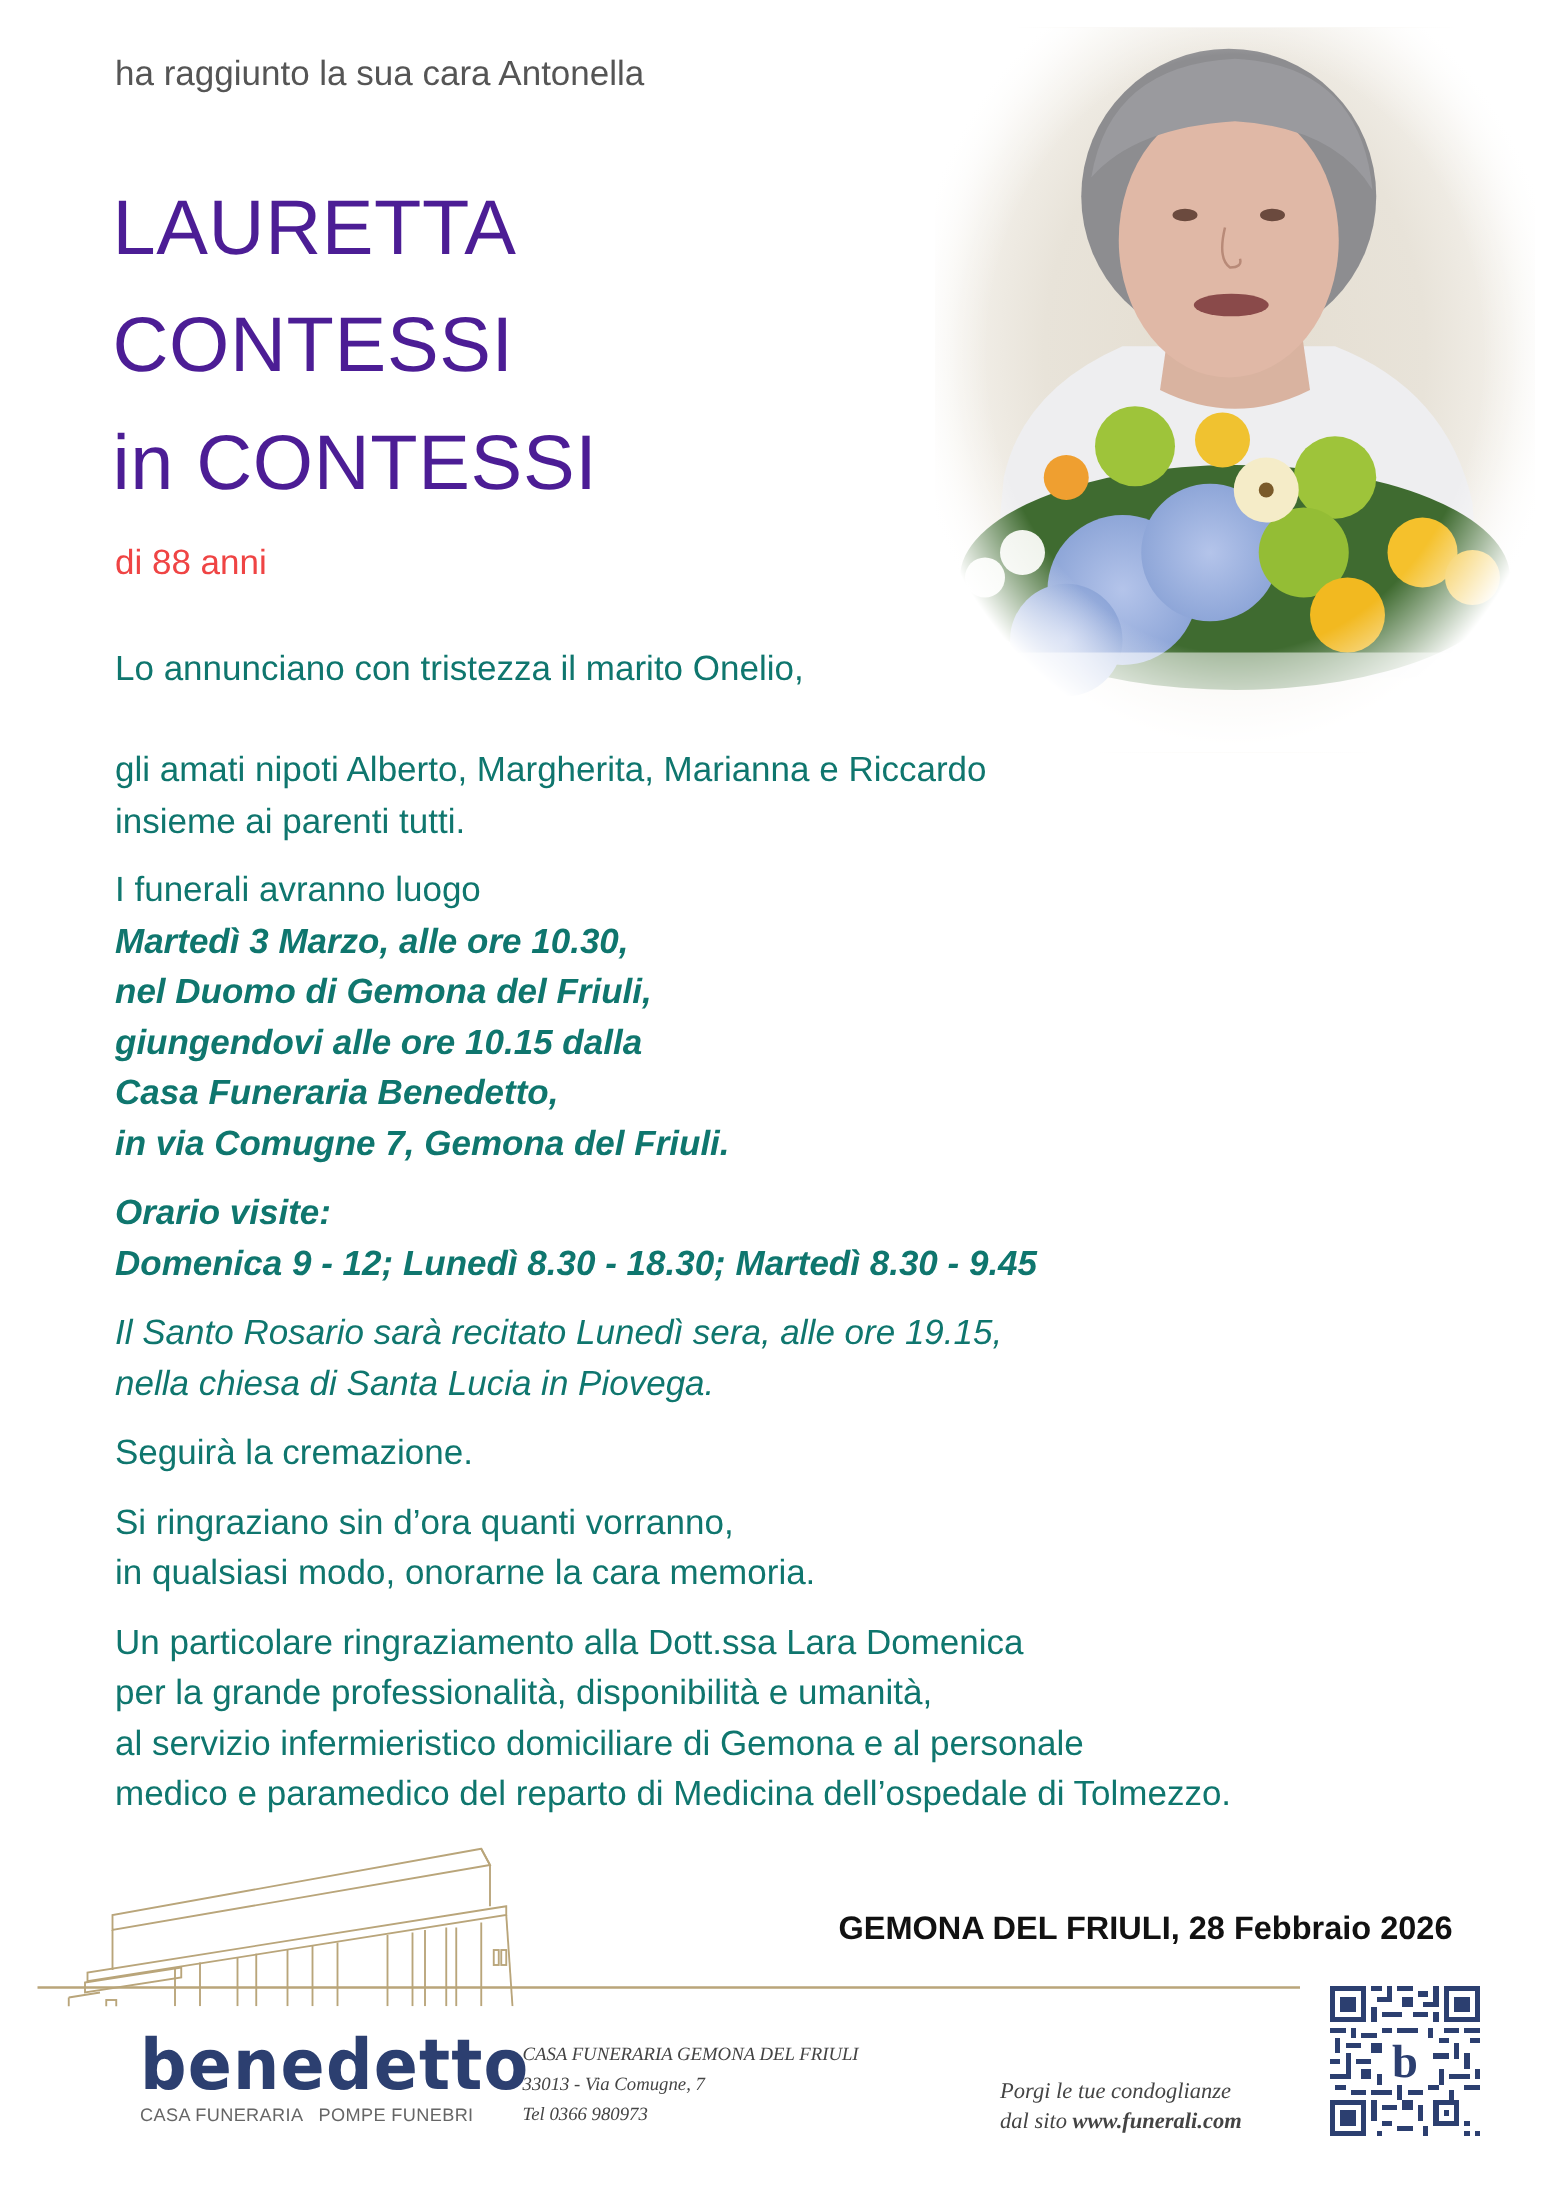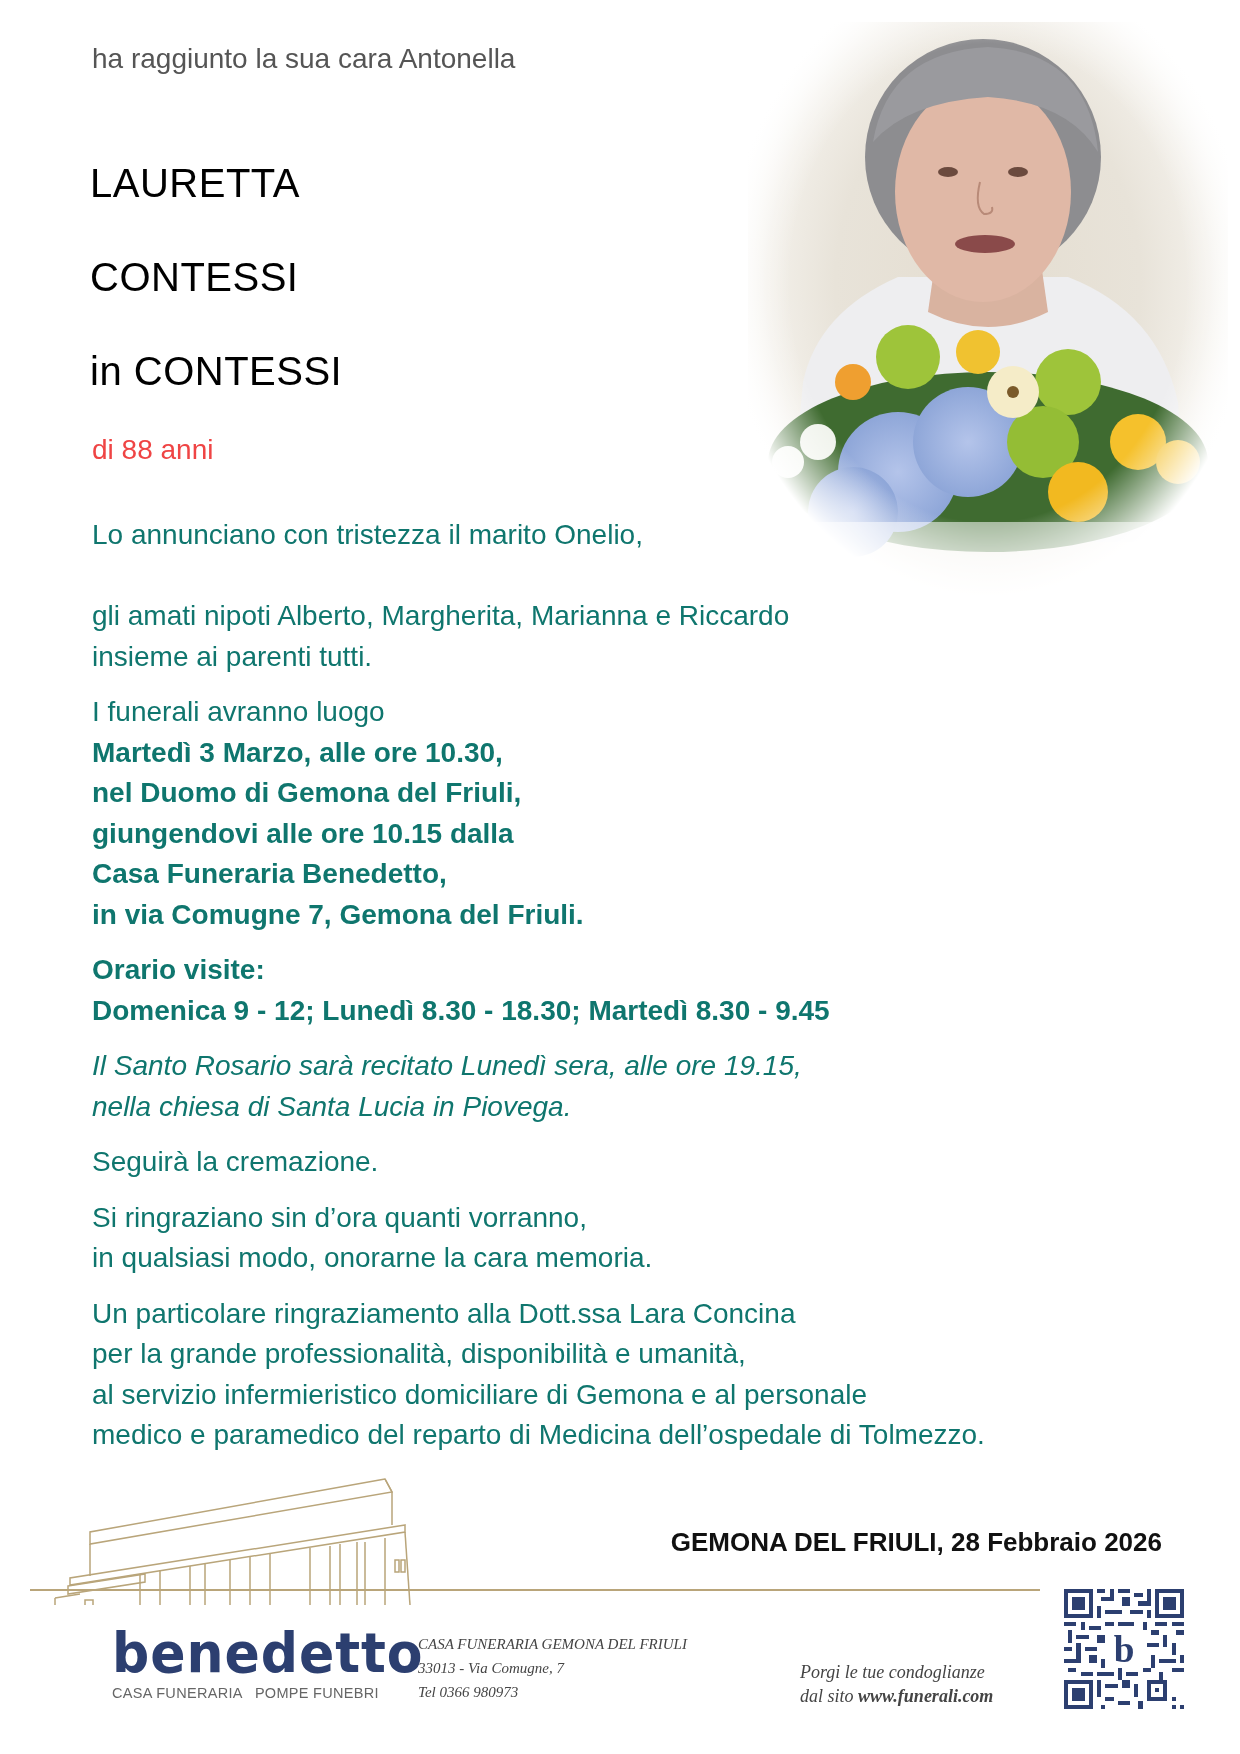--- a/index.html
+++ b/index.html
@@ -1,32 +1,32 @@
 <!DOCTYPE html>
 <html><head>
 <meta charset="utf-8">
 <style>
   * { box-sizing: border-box; margin: 0; padding: 0; }
   html, body { width: 1240px; height: 1754px; background: #ffffff; overflow: hidden; }
   body { position: relative; font-family: "Liberation Sans", "DejaVu Sans", sans-serif; color: #555555; }
 
   .intro { position: absolute; left: 92px; top: 38px; font-size: 28px; line-height: 41px; color: #555; }
-  .name { position: absolute; left: 90px; top: 136px; font-size: 40px; line-height: 94px; color: #000000; font-weight: normal; letter-spacing: 0.5px; }
+  .name { position: absolute; left: 90px; top: 136px; font-size: 62px; line-height: 94px; color: #4c1d95; font-weight: normal; letter-spacing: 0.5px; }
   .age { position: absolute; left: 92px; top: 430px; font-size: 28px; line-height: 40px; color: #ef4444; }
 
   .photo { position: absolute; left: 748px; top: 22px; width: 480px; height: 580px; }
   .photo .bg {
     position: absolute; inset: 0;
     background: radial-gradient(ellipse at 50% 45%, #e4ddd0 0%, #e8e3d9 45%, #f3f0ea 65%, #ffffff 78%);
   }
   .photo svg { position: absolute; inset: 0; }
 
   .body-text { position: absolute; left: 92px; top: 515px; width: 1000px; font-size: 28px; line-height: 40.5px; color: #0f766e; }
   .body-text p { margin-bottom: 15px; }
-  .body-text .b { font-weight: bold; }
+  .body-text .b { font-weight: bold; font-style: italic; }
   .body-text .i { font-style: italic; }
 
   .building { position: absolute; left: 30px; top: 1470px; width: 400px; height: 135px; }
   .rule { position: absolute; left: 30px; top: 1589px; width: 1010px; height: 2px; background: #b9a57a; }
   .dateline { position: absolute; right: 78px; top: 1527px; font-size: 26px; font-weight: bold; color: #111; }
 
   .logo { position: absolute; left: 112px; top: 1625px; }
   .logo .word { font-family: "DejaVu Sans", sans-serif; font-weight: bold; font-size: 56px; color: #2c3f70; letter-spacing: 1px; transform: scaleX(0.93); transform-origin: left; line-height: 56px; }
   .logo .sub { font-size: 14.5px; color: #666; letter-spacing: 0.3px; margin-top: 4px; white-space: pre; }
 
@@ -128,21 +128,21 @@
   <p class="i">
     <span>Il Santo Rosario sarà recitato Lunedì sera, alle ore 19.15,</span><br>
     <span>nella chiesa di Santa Lucia in Piovega.</span>
   </p>
   <p>Seguirà la cremazione.</p>
   <p>
     <span>Si ringraziano sin d’ora quanti vorranno,</span><br>
     <span>in qualsiasi modo, onorarne la cara memoria.</span>
   </p>
   <p>
-    <span>Un particolare ringraziamento alla Dott.ssa Lara Concina</span><br>
+    <span>Un particolare ringraziamento alla Dott.ssa Lara Domenica</span><br>
     <span>per la grande professionalità, disponibilità e umanità,</span><br>
     <span>al servizio infermieristico domiciliare di Gemona e al personale</span><br>
     <span>medico e paramedico del reparto di Medicina dell’ospedale di Tolmezzo.</span>
   </p>
 </div>
 
 <svg class="building" viewBox="0 0 400 135">
   <g fill="none" stroke="#b9a57a" stroke-width="1.5">
     <path d="M355 9 L60 62 L60 74 L362 22 Z"></path>
     <path d="M355 9 L362 22"></path>

